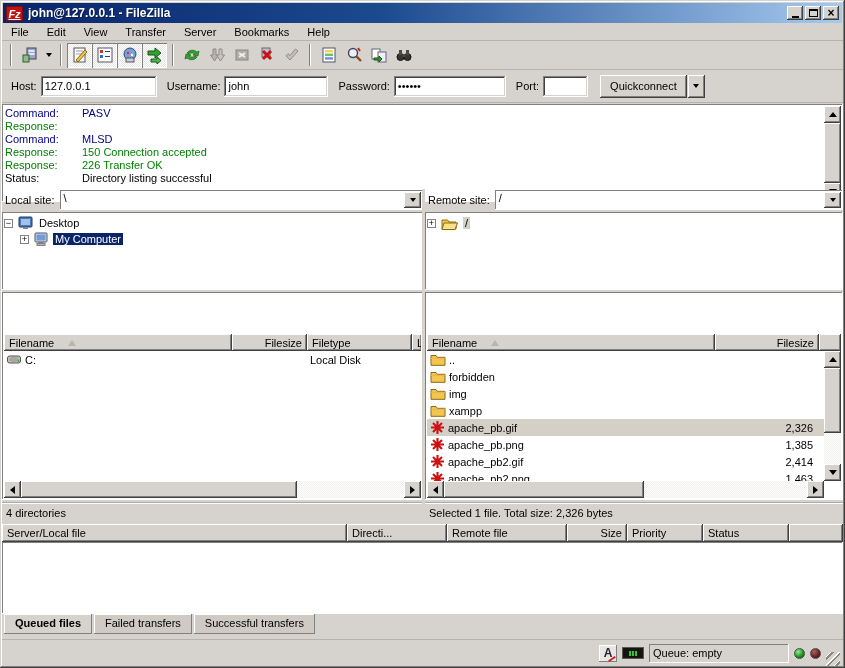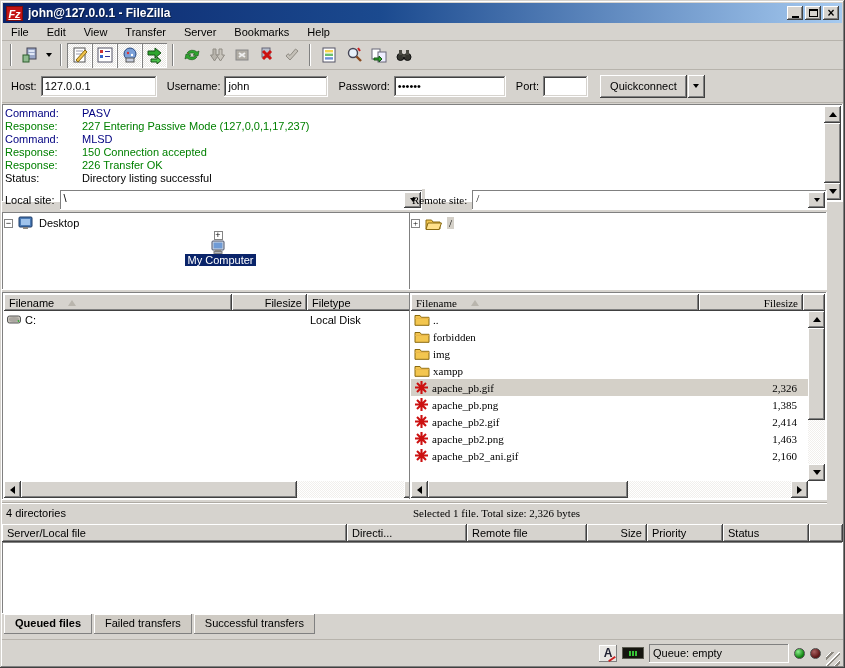--- a/index.html
+++ b/index.html
@@ -75,21 +75,21 @@
   .sb-thumb { position:absolute; background:#d6d3ce;
     box-shadow: inset -1px -1px 0 #404040, inset 1px 1px 0 #ffffff, inset -2px -2px 0 #808080; }
   .arr-up   { width:0; height:0; border-left:4px solid transparent; border-right:4px solid transparent; border-bottom:5px solid #000; }
   .arr-down { width:0; height:0; border-left:4px solid transparent; border-right:4px solid transparent; border-top:5px solid #000; }
   .arr-left { width:0; height:0; border-top:4px solid transparent; border-bottom:4px solid transparent; border-right:5px solid #000; }
   .arr-right{ width:0; height:0; border-top:4px solid transparent; border-bottom:4px solid transparent; border-left:5px solid #000; }
 
   
   .panel { position:absolute; top:189px; height:334px; }
   .panel-local { left:2px; width:421px; }
-  .panel-remote { left:409px; width:418px;font-family:Liberation Serif, serif; }
+  .panel-remote { left:425px; width:418px; }
   .splitter { position:absolute; left:422px; top:189px; width:3px; height:334px; background:#d6d3ce; }
 
   .sitebar { position:absolute; left:0; top:0; right:0; height:22px; display:flex; align-items:center; }
   .site-label { padding:0 5px 0 3px; white-space:nowrap; }
   .combo { flex:1; height:20px; background:#fff; display:flex; align-items:stretch; }
   .combo-value { flex:1; padding:2px 4px; overflow:hidden; white-space:nowrap; }
   .combo-btn { width:17px; margin:2px; display:flex; align-items:center; justify-content:center; }
 
   .tree { position:absolute; left:0; top:23px; right:0; height:78px; background:#fff; padding:3px 2px; overflow:hidden; }
   .tree-row { display:flex; align-items:center; height:16px; white-space:nowrap; }
@@ -97,21 +97,21 @@
     line-height:7px; text-align:center; margin-right:5px; }
   .exp.plus::before { content:"+"; }
   .exp.minus::before { content:"\2212"; }
   .exp-spacer { width:14px; flex:0 0 14px; }
   .tree-icon { margin-right:4px; display:inline-flex; }
   .tree-label { padding:0 2px; }
   .sel-active { background:#0a246a; color:#fff; }
   .sel-inactive { background:#d4d0c8; }
 
   .listview { position:absolute; left:0; top:103px; right:0; height:208px; background:#fff; }
-  .lv-inner { position:absolute; inset:2px; overflow:hidden; }
+  .lv-inner { position:absolute; inset:2px; overflow:hidden;margin-top:40px; }
   .lv-header { display:grid; height:17px; }
   .lv-header-local { grid-template-columns:228px 75px 105px 1fr; }
   .lv-header-remote { grid-template-columns:288px 104px 1fr; }
   .hcell { display:flex; align-items:center; padding:0 5px; overflow:hidden; white-space:nowrap; }
   .hcell.right { justify-content:flex-end; }
   .sort-asc { width:0; height:0; border-left:4px solid transparent; border-right:4px solid transparent;
     border-bottom:6px solid #b9b5ad; margin-left:14px; }
   .lv-row { display:grid; height:17px; align-items:center; white-space:nowrap; }
   .lv-row-local { grid-template-columns:228px 75px 105px 1fr; }
   .lv-row-remote { grid-template-columns:288px 104px 1fr; width:397px; }
@@ -313,21 +313,20 @@
   </div>
 
   <div class="log b-down-thin">
     <div class="log-lines">
       <div class="log-line lc-command">
         <span class="log-label">Command:</span>
           <span>PASV</span>
       </div>
       <div class="log-line lc-response">
         <span class="log-label">Response:</span>
-          <span>227 Entering Passive Mode (127,0,0,1,17,237)</span>
       </div>
       <div class="log-line lc-command">
         <span class="log-label">Command:</span>
           <span>MLSD</span>
       </div>
       <div class="log-line lc-response">
         <span class="log-label">Response:</span>
           <span>150 Connection accepted</span>
       </div>
       <div class="log-line lc-response">
@@ -368,21 +367,21 @@
         <span class="exp minus"></span>
         <span class="tree-icon">
           <svg width="15" height="14" viewBox="0 0 15 14">
               <rect x="1" y="1" width="13" height="10" rx="1" fill="#4a7ab5" stroke="#1d3a66"></rect>
               <rect x="3" y="3" width="9" height="6" fill="#9fc3ec"></rect>
               <rect x="5" y="11" width="5" height="2" fill="#8c8880"></rect>
             </svg>
         </span>
         <span class="tree-label">Desktop</span>
       </div>
-      <div class="tree-row" style="margin-left:16px;flex-direction:column;">
+      <div class="tree-row" style="margin-left:16px;">
         <span class="exp plus"></span>
         <span class="tree-icon">
           <svg width="15" height="14" viewBox="0 0 15 14">
               <rect x="1" y="1" width="12" height="9" rx="1" fill="#d7dbe4" stroke="#45506a"></rect>
               <rect x="2.5" y="2.5" width="9" height="6" fill="#6f9bd6"></rect>
               <rect x="4" y="10" width="6" height="1.6" fill="#8c8880"></rect>
               <rect x="3" y="11.6" width="8" height="1.8" fill="#c3c7ce" stroke="#777"></rect>
             </svg>
         </span>
         <span class="tree-label sel-active">My Computer</span>
@@ -623,21 +622,21 @@
     <div class="list-status">
       <span>Selected 1 file. Total size: 2,326 bytes</span>
     </div>
   </div>
 
   <div class="queue">
     <div class="q-header">
       <span class="q-hcell b-up" style="width:345px;">
           <span>Server/Local file</span>
         </span>
-      <span class="q-hcell b-up" style="width:120px;">
+      <span class="q-hcell b-up" style="width:100px;">
           <span>Directi...</span>
         </span>
       <span class="q-hcell b-up" style="width:120px;">
           <span>Remote file</span>
         </span>
       <span class="q-hcell b-up right" style="width:60px;">
           <span>Size</span>
         </span>
       <span class="q-hcell b-up" style="width:76px;">
           <span>Priority</span>

